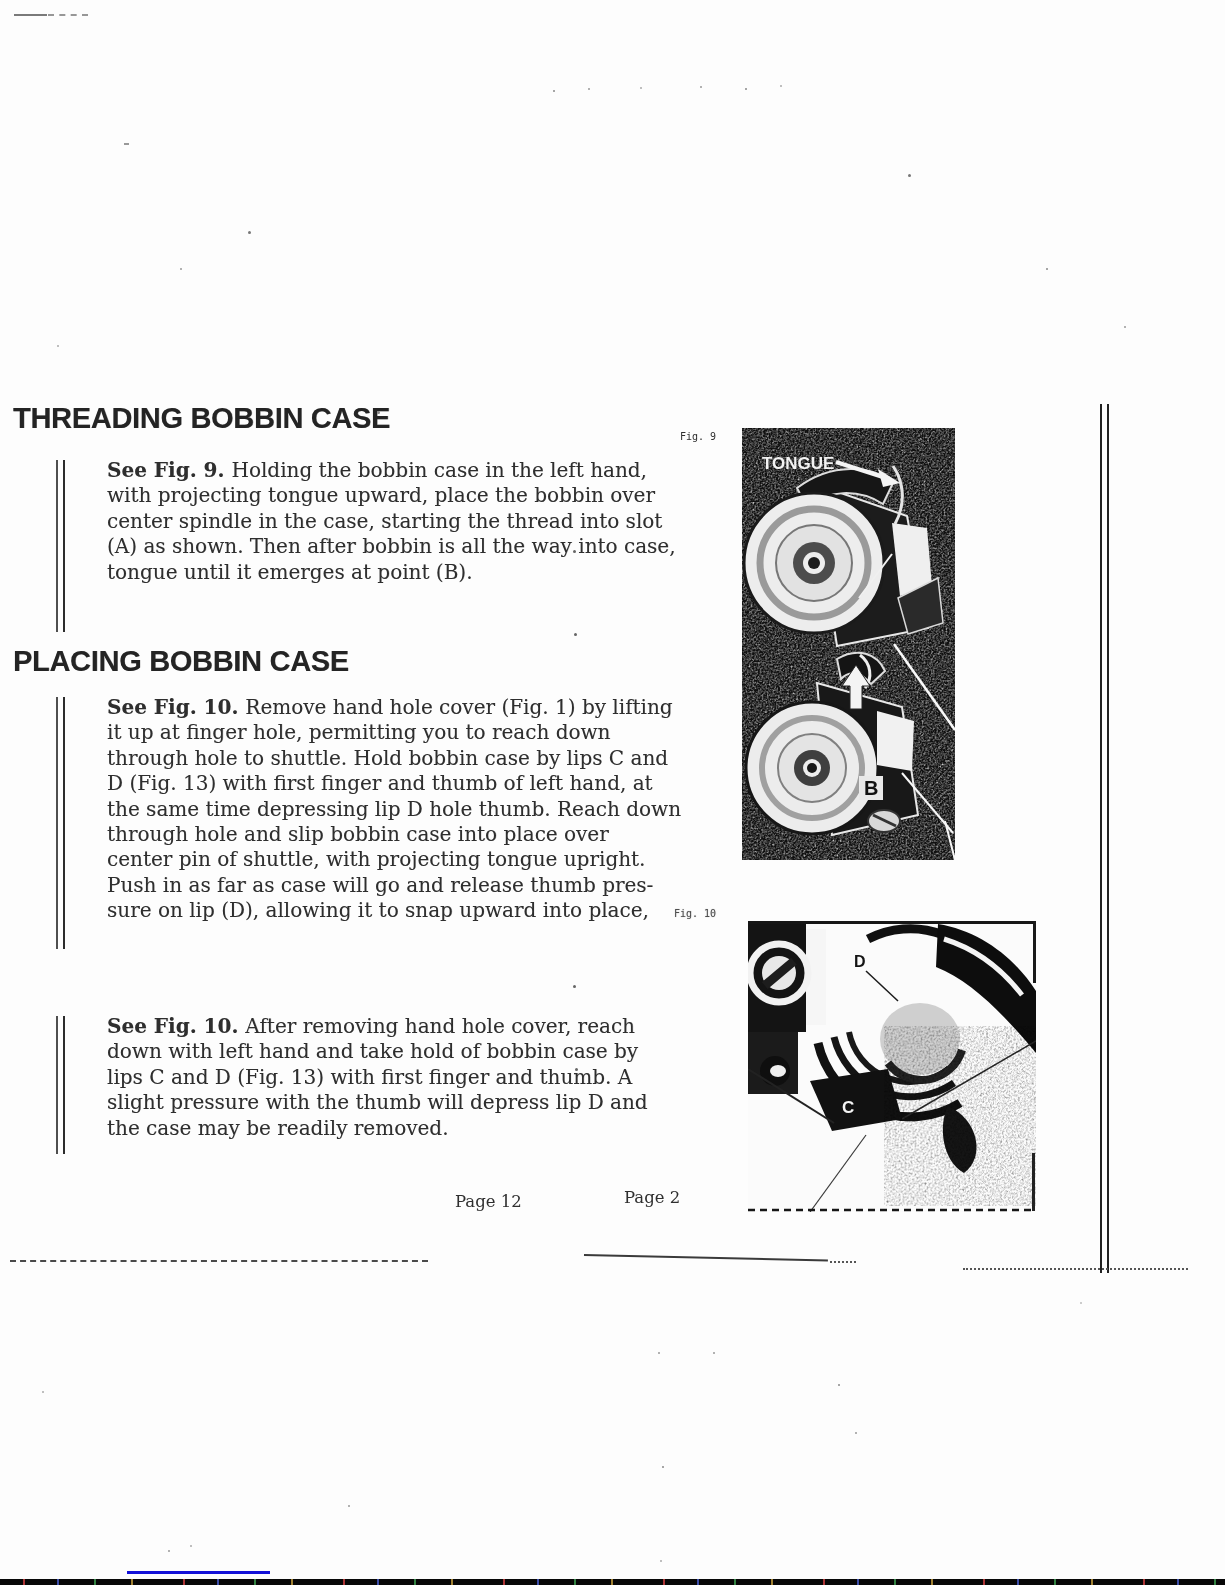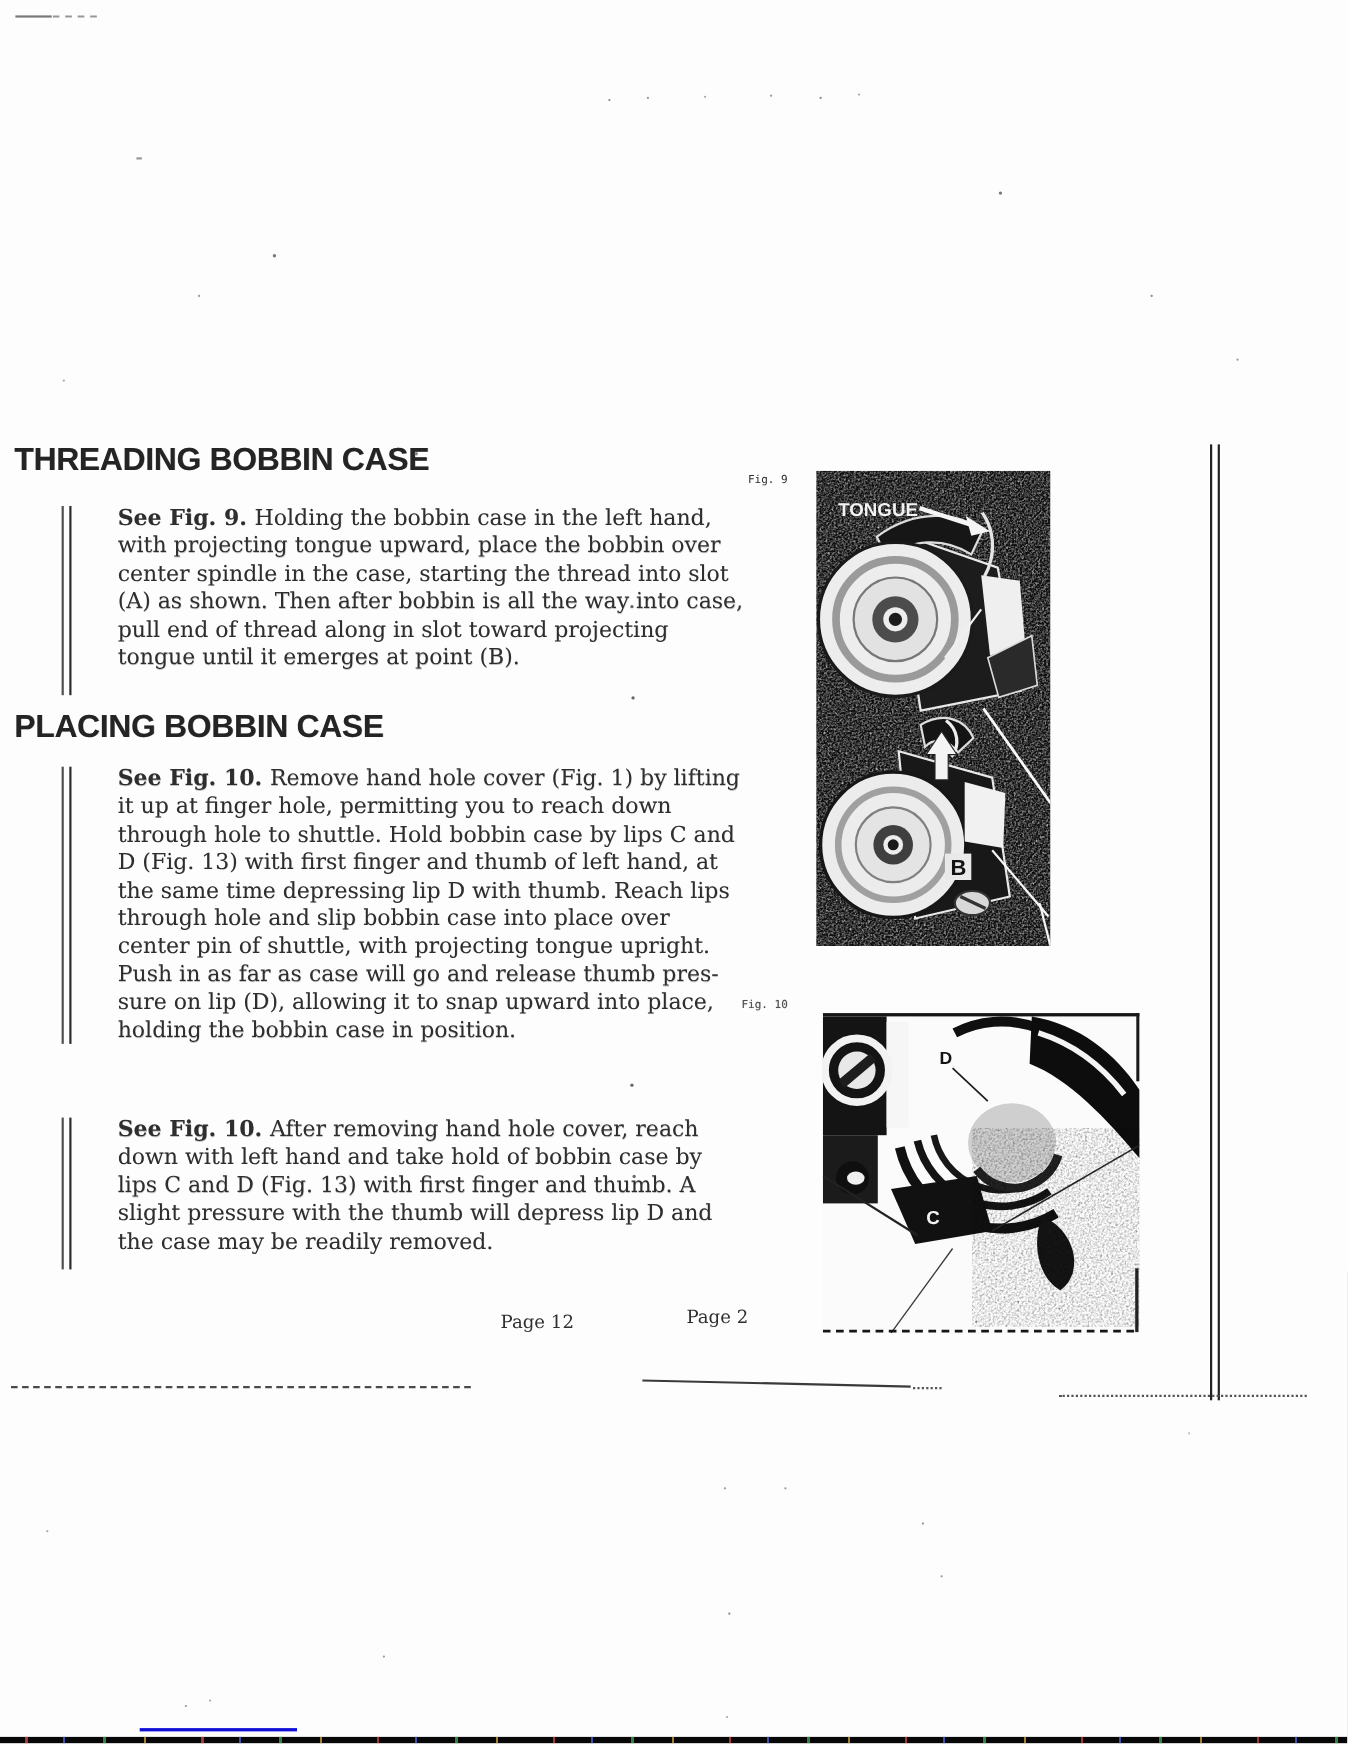--- a/index.html
+++ b/index.html
@@ -46,37 +46,35 @@
   <div class="line" style="left:14px;top:14px;width:33px;height:2px;background:#7a7a7a;"></div>
   <div class="line" style="left:48px;top:14px;width:40px;border-top:2px dashed #979797;"></div>
 
   <div class="sec-heading" style="left:13px;top:402px;">THREADING BOBBIN CASE</div>
   <div class="vrule" style="left:56px;top:460px;height:172px;"></div>
   <div class="para" style="left:107px;top:458px;">
     <div class="tline"><span class="lead">See Fig. 9.</span><span>Holding the bobbin case in the left hand,</span></div>
     <div class="tline">with projecting tongue upward, place the bobbin over</div>
     <div class="tline">center spindle in the case, starting the thread into slot</div>
     <div class="tline">(A) as shown. Then after bobbin is all the way into case,</div>
-    <div class="tline">pull end of thread along in slot toward projecting</div>
     <div class="tline last">tongue until it emerges at point (B).</div>
   </div>
 
   <div class="sec-heading" style="left:13px;top:645px;text-align:right;">PLACING BOBBIN CASE</div>
   <div class="vrule" style="left:56px;top:697px;height:252px;"></div>
   <div class="para" style="left:107px;top:695px;">
     <div class="tline"><span class="lead">See Fig. 10.</span><span>Remove hand hole cover (Fig. 1) by lifting</span></div>
     <div class="tline">it up at finger hole, permitting you to reach down</div>
     <div class="tline">through hole to shuttle. Hold bobbin case by lips C and</div>
     <div class="tline">D (Fig. 13) with first finger and thumb of left hand, at</div>
-    <div class="tline">the same time depressing lip D with thumb. Reach lips</div>
+    <div class="tline">the same time depressing lip D hole thumb. Reach down</div>
     <div class="tline">through hole and slip bobbin case into place over</div>
     <div class="tline">center pin of shuttle, with projecting tongue upright.</div>
     <div class="tline">Push in as far as case will go and release thumb pres-</div>
     <div class="tline">sure on lip (D), allowing it to snap upward into place,</div>
-    <div class="tline last">holding the bobbin case in position.</div>
   </div>
 
   <div class="vrule" style="left:56px;top:1016px;height:138px;"></div>
   <div class="para" style="left:107px;top:1014px;">
     <div class="tline"><span class="lead">See Fig. 10.</span><span>After removing hand hole cover, reach</span></div>
     <div class="tline">down with left hand and take hold of bobbin case by</div>
     <div class="tline">lips C and D (Fig. 13) with first finger and thumb. A</div>
     <div class="tline">slight pressure with the thumb will depress lip D and</div>
     <div class="tline last">the case may be readily removed.</div>
   </div>

